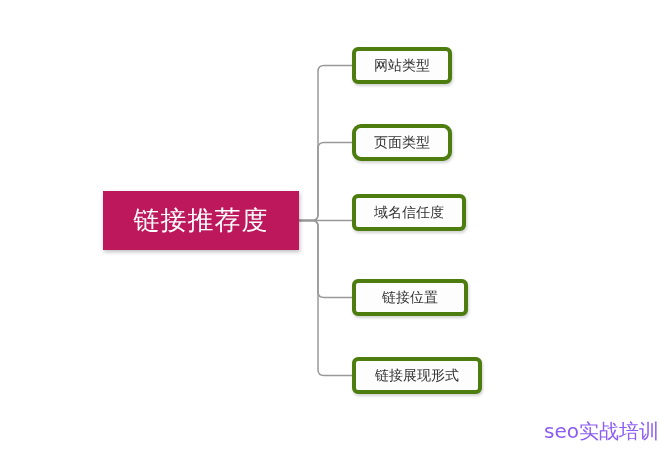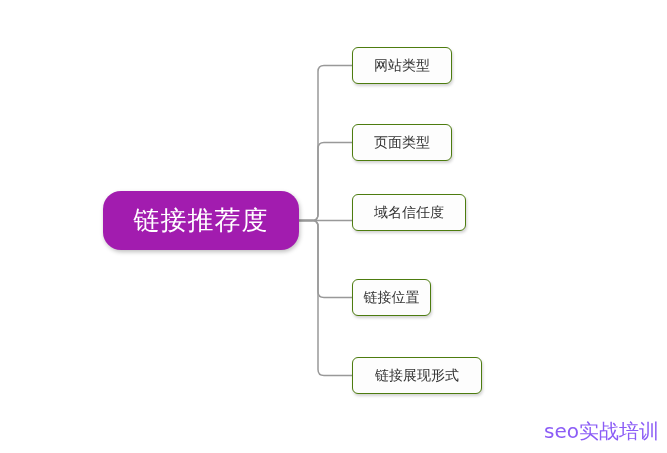--- a/index.html
+++ b/index.html
@@ -22,52 +22,52 @@
     width: 667px;
     height: 453px;
     pointer-events: none;
   }
   .root-node {
     position: absolute;
     left: 103px;
     top: 191px;
     width: 196px;
     height: 59px;
-    background: #a21caf;
-    border-radius: 18px;
+    background: #be185d;
+    border-radius: 0;
     box-shadow: 1px 2px 4px rgba(0,0,0,0.25);
     display: flex;
     align-items: center;
     justify-content: center;
     color: #ffffff;
     font-size: 26px;
     letter-spacing: 1px;
     cursor: default;
   }
   .child-node {
     position: absolute;
     height: 37px;
     background: #fdfdfd;
-    border: 1px solid #4d7c0f;
+    border: 4px solid #4d7c0f;
     border-radius: 6px;
     box-shadow: 1px 2px 3px rgba(0,0,0,0.18);
     display: flex;
     align-items: center;
     justify-content: center;
     color: #333333;
     font-size: 14px;
     padding: 0 14px;
     box-sizing: border-box;
     white-space: nowrap;
     cursor: default;
   }
   .child-1 { left: 352px; top: 47px;  width: 100px; }
-  .child-2 { left: 352px; top: 124px; width: 100px; }
+  .child-2 { left: 352px; top: 124px; width: 100px; border-radius: 9px; }
   .child-3 { left: 352px; top: 194px; width: 114px; }
-  .child-4 { left: 352px; top: 279px; width: 79px; }
+  .child-4 { left: 352px; top: 279px; width: 116px; }
   .child-5 { left: 352px; top: 357px; width: 130px; }
   .watermark {
     position: absolute;
     right: 8px;
     bottom: 8px;
     font-size: 20px;
     color: #8b5cf6;
   }
 </style>
 </head>

